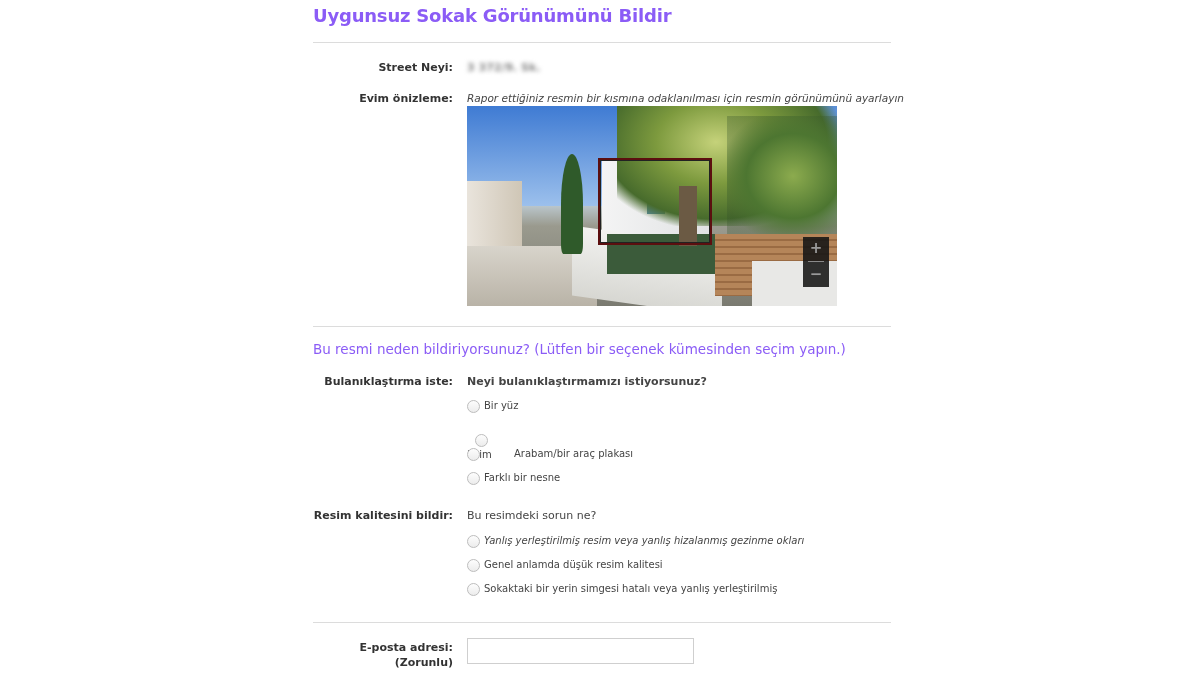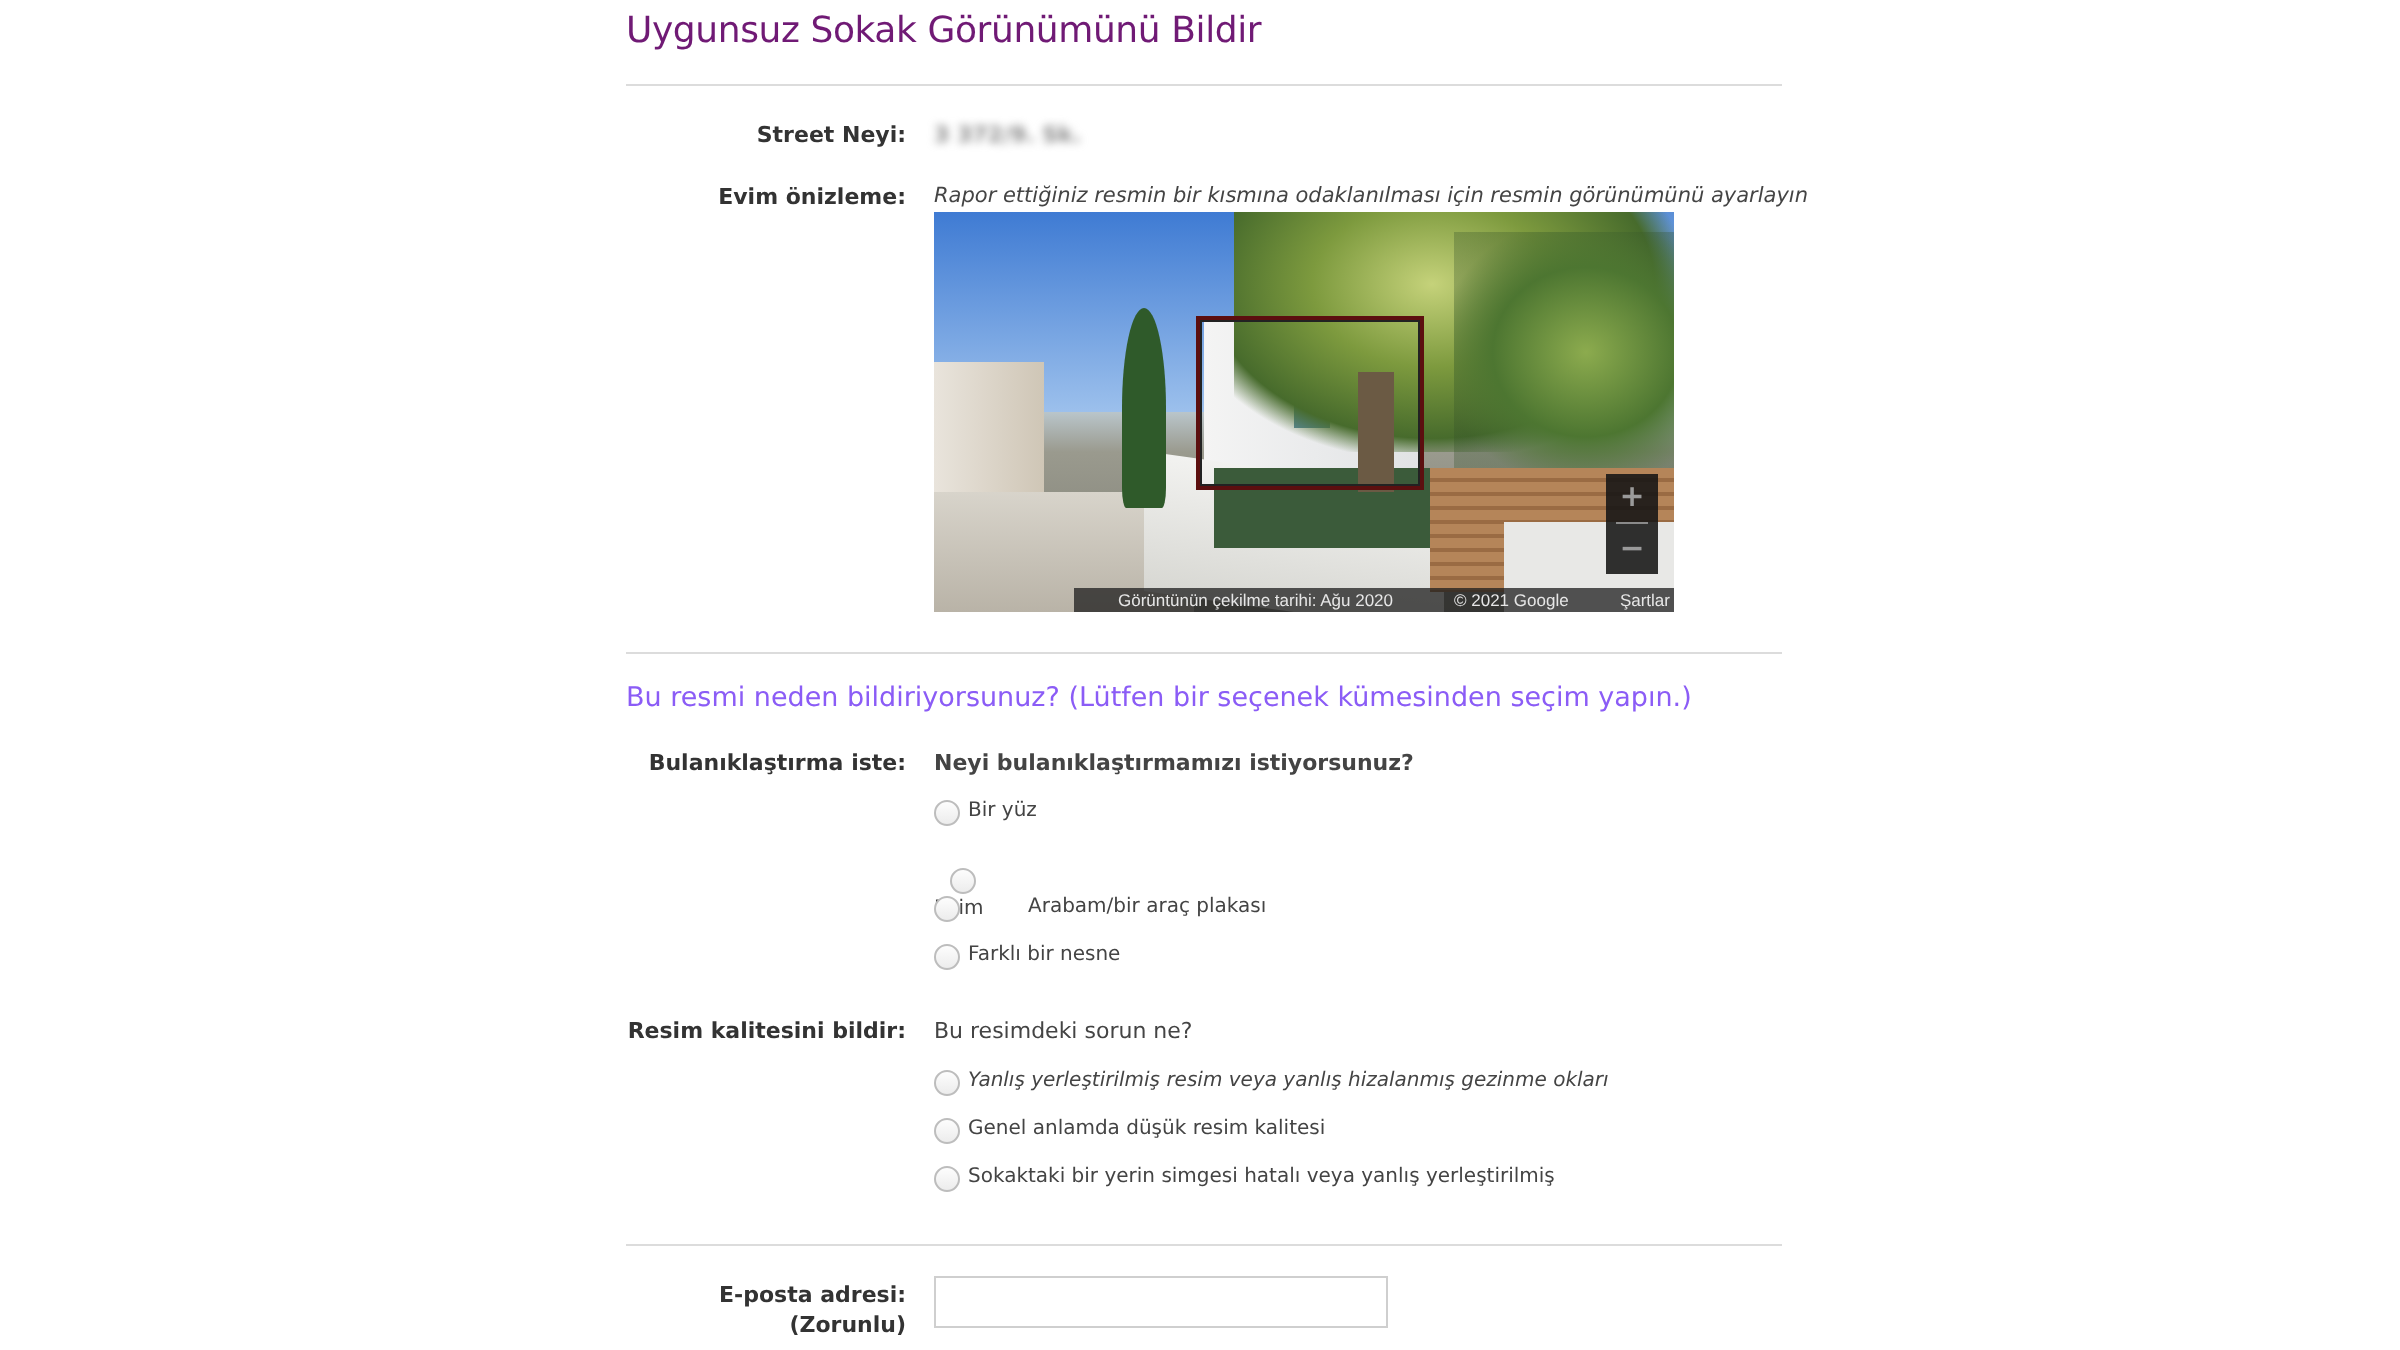--- a/index.html
+++ b/index.html
@@ -1,21 +1,21 @@
 <!DOCTYPE html>
 <html><head>
 <meta charset="utf-8">
 <style>
   * { box-sizing: border-box; margin: 0; padding: 0; }
   html, body { width: 1200px; height: 675px; background: #ffffff; overflow: hidden; }
   body { font-family: "DejaVu Sans", sans-serif; color: #333; position: relative; }
 
   .page { position: absolute; left: 313px; top: 0; width: 578px; }
 
-  .title { position: absolute; left: 0; top: 5px; font-size: 18px; color: #701a75; font-weight: normal; letter-spacing: -0.2px; }
+  .title { position: absolute; left: 0; top: 5px; font-size: 18px; color: #8b5cf6; font-weight: bold; letter-spacing: -0.2px; }
   .hr { position: absolute; left: 0; width: 578px; height: 1px; background: #dcdcdc; }
 
   .label { position: absolute; right: 438px; width: 160px; text-align: right; font-size: 11px; font-weight: bold; color: #333; line-height: 15px; }
   .value { position: absolute; left: 154px; font-size: 11px; color: #444; line-height: 15px; }
 
   .blurred { filter: blur(2.2px); color: #888; font-weight: bold; font-size: 11px; }
   .hint { font-style: italic; font-size: 10.5px; color: #444; white-space: nowrap; }
 
   .preview { position: absolute; left: 154px; top: 106px; width: 370px; height: 200px; overflow: hidden;
     background: linear-gradient(180deg, #5b8fd6 0%, #8fb6e8 30%, #c9dbe9 45%, #9a9a8e 60%, #7a7a70 100%); }
@@ -79,25 +79,20 @@
     <div class="fence"></div>
     <div class="gate"></div>
     <div class="focus-box"></div>
 
     <div class="zoom-ctrl">
       <span style="top:2px;">+</span>
       <div class="zsep"></div>
       <span style="top:28px;">−</span>
     </div>
 
-    <div class="attrib">
-      <span class="date">Görüntünün çekilme tarihi: Ağu 2020</span>
-      <span class="copy">© 2021 Google</span>
-      <span class="terms">Şartlar</span>
-    </div>
   </div>
 
   <div class="hr" style="top:326px;"></div>
 
   <div class="section-q">Bu resmi neden bildiriyorsunuz?  (Lütfen bir seçenek kümesinden seçim yapın.)</div>
 
   <div class="label" style="top:374px;">Bulanıklaştırma iste:</div>
   <div class="value" style="top:374px;font-weight:bold;">Neyi bulanıklaştırmamızı istiyorsunuz?</div>
 
   <label class="radio-row" style="top:398px;">

